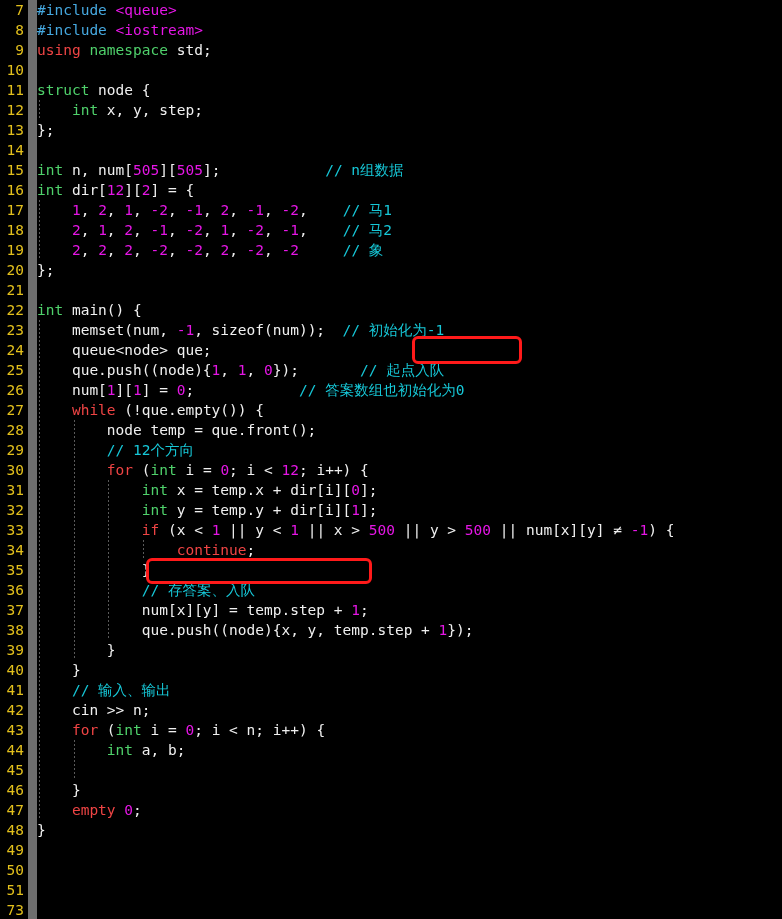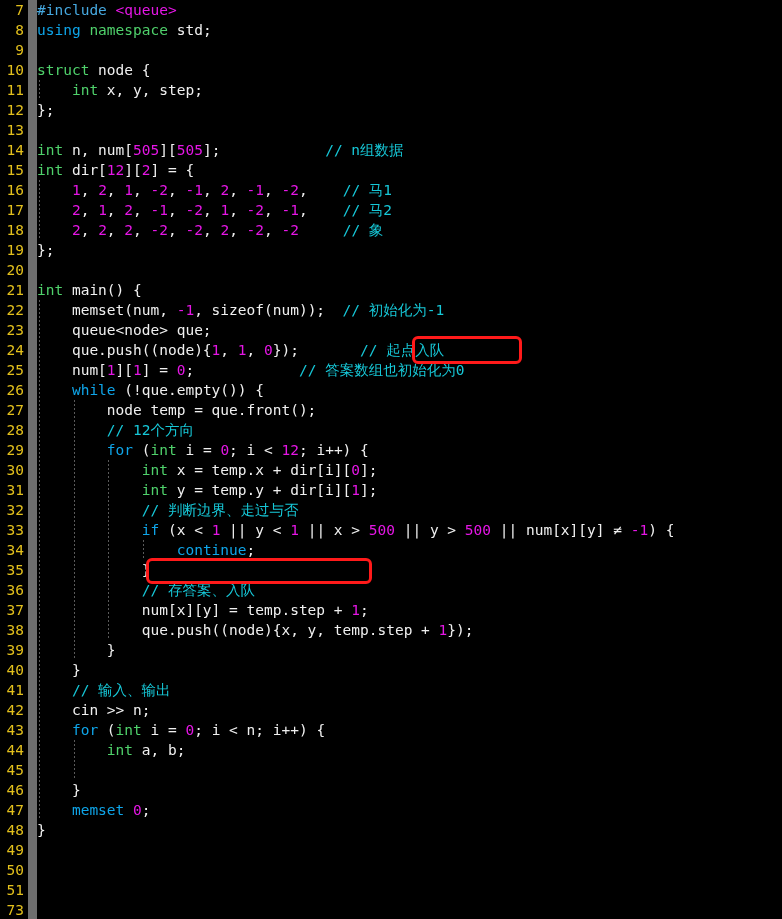--- a/index.html
+++ b/index.html
@@ -67,21 +67,21 @@
     position: relative;
     height: 20px;
     line-height: 20px;
     font-size: 14.5px;
     white-space: pre;
     color: #f0f0f0;
     font-family: "DejaVu Sans Mono", "Liberation Mono", monospace;
   }
 
   
-  .kw    { color: #0ea5e9; }   
+  .kw    { color: #ef4444; }   
   .typ   { color: #4fd16b; }   
   .num   { color: #e616e6; }   
   .cmt   { color: #16c8d8; }   
   .pre   { color: #46a9e0; }   
   .inc   { color: #e616e6; }   
   .pln   { color: #f0f0f0; }   
 
   
   .guide {
     position: absolute;
@@ -157,20 +157,21 @@
       <div class="ln">49</div>
       <div class="ln">50</div>
       <div class="ln">51</div>
       <div class="ln">73</div>
     </div>
 
   <div class="gutter-bar"></div>
 
   <div class="code" id="code">
       <div class="line"><span class="pre">#include</span><span class="pln"> </span><span class="inc">&lt;queue&gt;</span></div>
+      <div class="line"><span class="pre">#include</span><span class="pln"> </span><span class="inc">&lt;iostream&gt;</span></div>
       <div class="line"><span class="kw">using</span><span class="pln"> </span><span class="typ">namespace</span><span class="pln"> std;</span></div>
       <div class="line">&nbsp;</div>
       <div class="line"><span class="typ">struct</span><span class="pln"> node {</span></div>
       <div class="line"><span class="guide" style="left: 1.742px;"></span><span class="pln">    </span><span class="typ">int</span><span class="pln"> x, y, step;</span></div>
       <div class="line"><span class="pln">};</span></div>
       <div class="line">&nbsp;</div>
       <div class="line"><span class="typ">int</span><span class="pln"> n, num[</span><span class="num">505</span><span class="pln">][</span><span class="num">505</span><span class="pln">];</span><span class="pln">            </span><span class="cmt">// n组数据</span></div>
       <div class="line"><span class="typ">int</span><span class="pln"> dir[</span><span class="num">12</span><span class="pln">][</span><span class="num">2</span><span class="pln">] = {</span></div>
       <div class="line"><span class="guide" style="left: 1.742px;"></span><span class="pln">    </span><span class="num">1</span><span class="pln">, </span><span class="num">2</span><span class="pln">, </span><span class="num">1</span><span class="pln">, </span><span class="num">-2</span><span class="pln">, </span><span class="num">-1</span><span class="pln">, </span><span class="num">2</span><span class="pln">, </span><span class="num">-1</span><span class="pln">, </span><span class="num">-2</span><span class="pln">,</span><span class="pln">    </span><span class="cmt">// 马1</span></div>
       <div class="line"><span class="guide" style="left: 1.742px;"></span><span class="pln">    </span><span class="num">2</span><span class="pln">, </span><span class="num">1</span><span class="pln">, </span><span class="num">2</span><span class="pln">, </span><span class="num">-1</span><span class="pln">, </span><span class="num">-2</span><span class="pln">, </span><span class="num">1</span><span class="pln">, </span><span class="num">-2</span><span class="pln">, </span><span class="num">-1</span><span class="pln">,</span><span class="pln">    </span><span class="cmt">// 马2</span></div>
@@ -181,36 +182,35 @@
       <div class="line"><span class="guide" style="left: 1.742px;"></span><span class="pln">    memset(num, </span><span class="num">-1</span><span class="pln">, sizeof(num));</span><span class="pln">  </span><span class="cmt">// 初始化为-1</span></div>
       <div class="line"><span class="guide" style="left: 1.742px;"></span><span class="pln">    queue&lt;node&gt; que;</span></div>
       <div class="line"><span class="guide" style="left: 1.742px;"></span><span class="pln">    que.push((node){</span><span class="num">1</span><span class="pln">, </span><span class="num">1</span><span class="pln">, </span><span class="num">0</span><span class="pln">});</span><span class="pln">       </span><span class="cmt">// 起点入队</span></div>
       <div class="line"><span class="guide" style="left: 1.742px;"></span><span class="pln">    num[</span><span class="num">1</span><span class="pln">][</span><span class="num">1</span><span class="pln">] = </span><span class="num">0</span><span class="pln">;</span><span class="pln">            </span><span class="cmt">// 答案数组也初始化为0</span></div>
       <div class="line"><span class="guide" style="left: 1.742px;"></span><span class="pln">    </span><span class="kw">while</span><span class="pln"> (!que.empty()) {</span></div>
       <div class="line"><span class="guide" style="left: 1.742px;"></span><span class="guide" style="left: 36.582px;"></span><span class="pln">        node temp = que.front();</span></div>
       <div class="line"><span class="guide" style="left: 1.742px;"></span><span class="guide" style="left: 36.582px;"></span><span class="pln">        </span><span class="cmt">// 12个方向</span></div>
       <div class="line"><span class="guide" style="left: 1.742px;"></span><span class="guide" style="left: 36.582px;"></span><span class="pln">        </span><span class="kw">for</span><span class="pln"> (</span><span class="typ">int</span><span class="pln"> i = </span><span class="num">0</span><span class="pln">; i &lt; </span><span class="num">12</span><span class="pln">; i++) {</span></div>
       <div class="line"><span class="guide" style="left: 1.742px;"></span><span class="guide" style="left: 36.582px;"></span><span class="guide" style="left: 71.422px;"></span><span class="pln">            </span><span class="typ">int</span><span class="pln"> x = temp.x + dir[i][</span><span class="num">0</span><span class="pln">];</span></div>
       <div class="line"><span class="guide" style="left: 1.742px;"></span><span class="guide" style="left: 36.582px;"></span><span class="guide" style="left: 71.422px;"></span><span class="pln">            </span><span class="typ">int</span><span class="pln"> y = temp.y + dir[i][</span><span class="num">1</span><span class="pln">];</span></div>
-      <div class="line"><span class="guide" style="left: 1.742px;"></span><span class="guide" style="left: 36.582px;"></span><span class="guide" style="left: 71.422px;"></span><span class="pln">            </span><span class="cmt">// 判断边界、走过与否</span></div>
       <div class="line"><span class="guide" style="left: 1.742px;"></span><span class="guide" style="left: 36.582px;"></span><span class="guide" style="left: 71.422px;"></span><span class="pln">            </span><span class="kw">if</span><span class="pln"> (x &lt; </span><span class="num">1</span><span class="pln"> || y &lt; </span><span class="num">1</span><span class="pln"> || x &gt; </span><span class="num">500</span><span class="pln"> || y &gt; </span><span class="num">500</span><span class="pln"> || num[x][y] ≠ </span><span class="num">-1</span><span class="pln">) {</span></div>
       <div class="line"><span class="guide" style="left: 1.742px;"></span><span class="guide" style="left: 36.582px;"></span><span class="guide" style="left: 71.422px;"></span><span class="guide" style="left: 106.262px;"></span><span class="pln">                </span><span class="kw">continue</span><span class="pln">;</span></div>
       <div class="line"><span class="guide" style="left: 1.742px;"></span><span class="guide" style="left: 36.582px;"></span><span class="guide" style="left: 71.422px;"></span><span class="pln">            }</span></div>
       <div class="line"><span class="guide" style="left: 1.742px;"></span><span class="guide" style="left: 36.582px;"></span><span class="guide" style="left: 71.422px;"></span><span class="pln">            </span><span class="cmt">// 存答案、入队</span></div>
       <div class="line"><span class="guide" style="left: 1.742px;"></span><span class="guide" style="left: 36.582px;"></span><span class="guide" style="left: 71.422px;"></span><span class="pln">            num[x][y] = temp.step + </span><span class="num">1</span><span class="pln">;</span></div>
       <div class="line"><span class="guide" style="left: 1.742px;"></span><span class="guide" style="left: 36.582px;"></span><span class="guide" style="left: 71.422px;"></span><span class="pln">            que.push((node){x, y, temp.step + </span><span class="num">1</span><span class="pln">});</span></div>
       <div class="line"><span class="guide" style="left: 1.742px;"></span><span class="guide" style="left: 36.582px;"></span><span class="pln">        }</span></div>
       <div class="line"><span class="guide" style="left: 1.742px;"></span><span class="pln">    }</span></div>
       <div class="line"><span class="guide" style="left: 1.742px;"></span><span class="pln">    </span><span class="cmt">// 输入、输出</span></div>
       <div class="line"><span class="guide" style="left: 1.742px;"></span><span class="pln">    cin &gt;&gt; n;</span></div>
       <div class="line"><span class="guide" style="left: 1.742px;"></span><span class="pln">    </span><span class="kw">for</span><span class="pln"> (</span><span class="typ">int</span><span class="pln"> i = </span><span class="num">0</span><span class="pln">; i &lt; n; i++) {</span></div>
       <div class="line"><span class="guide" style="left: 1.742px;"></span><span class="guide" style="left: 36.582px;"></span><span class="pln">        </span><span class="typ">int</span><span class="pln"> a, b;</span></div>
       <div class="line"><span class="guide" style="left: 1.742px;"></span><span class="guide" style="left: 36.582px;"></span></div>
       <div class="line"><span class="guide" style="left: 1.742px;"></span><span class="pln">    }</span></div>
-      <div class="line"><span class="guide" style="left: 1.742px;"></span><span class="pln">    </span><span class="kw">memset</span><span class="pln"> </span><span class="num">0</span><span class="pln">;</span></div>
+      <div class="line"><span class="guide" style="left: 1.742px;"></span><span class="pln">    </span><span class="kw">empty</span><span class="pln"> </span><span class="num">0</span><span class="pln">;</span></div>
       <div class="line"><span class="pln">}</span></div>
     </div>
 
   <div id="annotations">
       <div class="redbox" title="初始化为-1" style="left: 412px; top: 336px; width: 110px; height: 28px;"></div>
       <div class="redbox" title="// 判断边界、走过与否" style="left: 146px; top: 558px; width: 226px; height: 26px;"></div>
     </div>
 
 </div>
 

